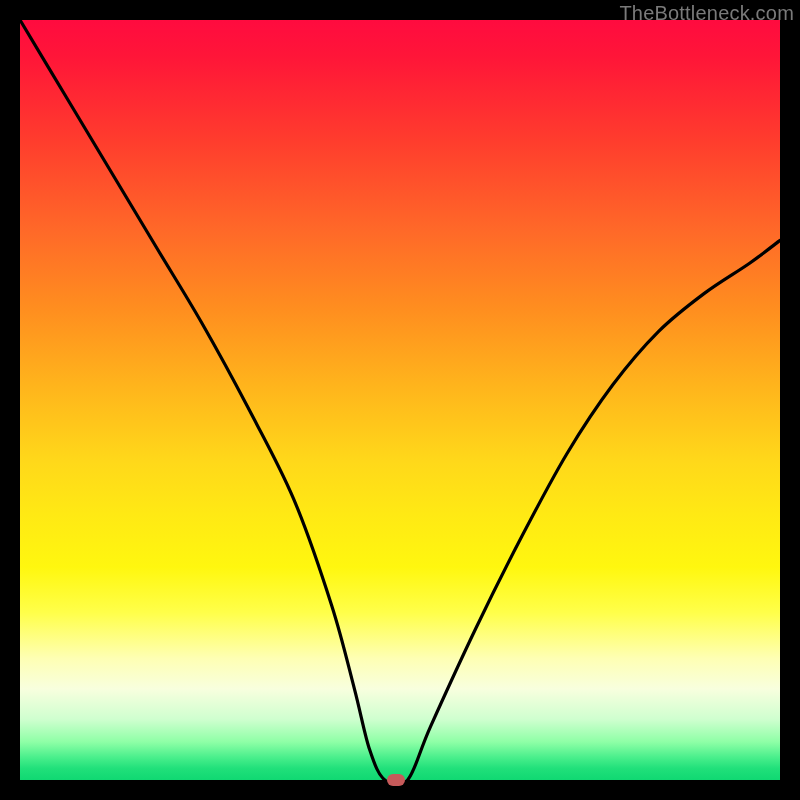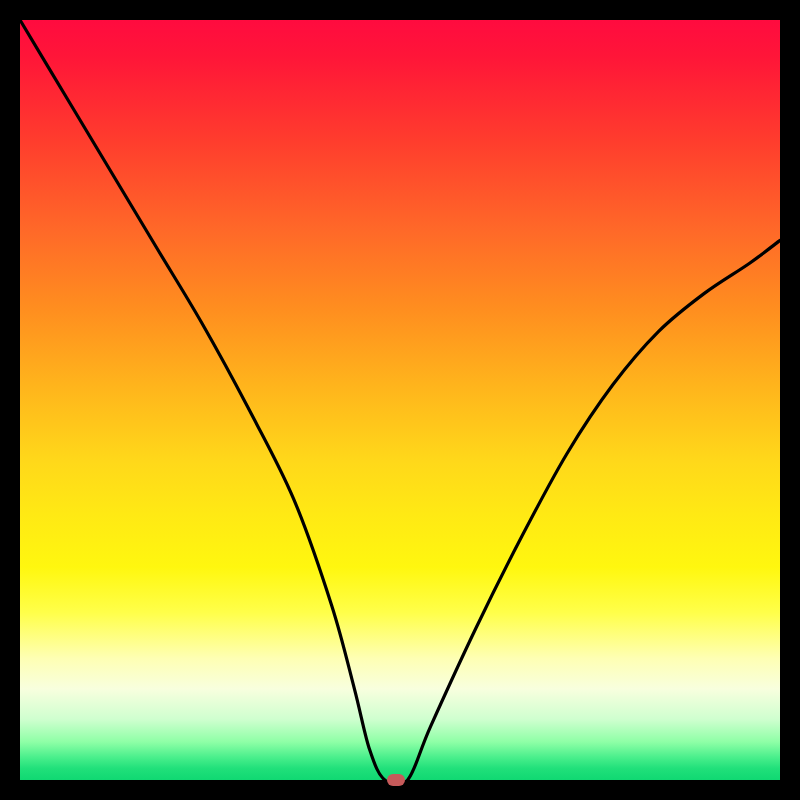--- a/index.html
+++ b/index.html
@@ -70,20 +70,21 @@
     height: 12px;
     background: #c65a5a;
     border-radius: 6px;
     transform: translate(-50%, -50%);
   }
 </style>
 </head>
 <body>
 
 <div class="chart-container">
+  <div class="watermark">TheBottleneck.com</div>
   <div class="plot-area">
     <div class="gradient-bg"></div>
     <svg class="curve" viewBox="0 0 760 760" preserveAspectRatio="none">
       <path id="curve-path" fill="none" stroke="#000" stroke-width="3.2" stroke-linecap="round" stroke-linejoin="round" d="M 0 0 C 7.60 12.67, 30.40 50.67, 45.60 76.00 C 60.80 101.33, 76.00 126.67, 91.20 152.00 C 106.40 177.33, 121.60 202.67, 136.80 228.00 C 152.00 253.33, 167.20 277.40, 182.40 304.00 C 197.60 330.60, 212.80 358.47, 228.00 387.60 C 243.20 416.73, 259.67 445.87, 273.60 478.80 C 287.53 511.73, 301.47 553.53, 311.60 585.20 C 321.73 616.87, 328.07 644.73, 334.40 668.80 C 340.73 692.87, 344.53 714.40, 349.60 729.60 C 354.67 744.80, 358.47 754.93, 364.80 760.00 C 371.13 765.07, 380.00 768.87, 387.60 760.00 C 395.20 751.13, 399.00 732.13, 410.40 706.80 C 421.80 681.47, 440.80 639.67, 456.00 608.00 C 471.20 576.33, 486.40 545.93, 501.60 516.80 C 516.80 487.67, 532.00 458.53, 547.20 433.20 C 562.40 407.87, 577.60 385.07, 592.80 364.80 C 608.00 344.53, 623.20 326.80, 638.40 311.60 C 653.60 296.40, 668.80 285.00, 684.00 273.60 C 699.20 262.20, 716.93 252.07, 729.60 243.20 C 742.27 234.33, 754.93 224.20, 760.00 220.40"></path>
     </svg>
     <div id="marker" class="marker" style="left: 376.2px; top: 760px;"></div>
   </div>
 </div>
 
 </body></html>

